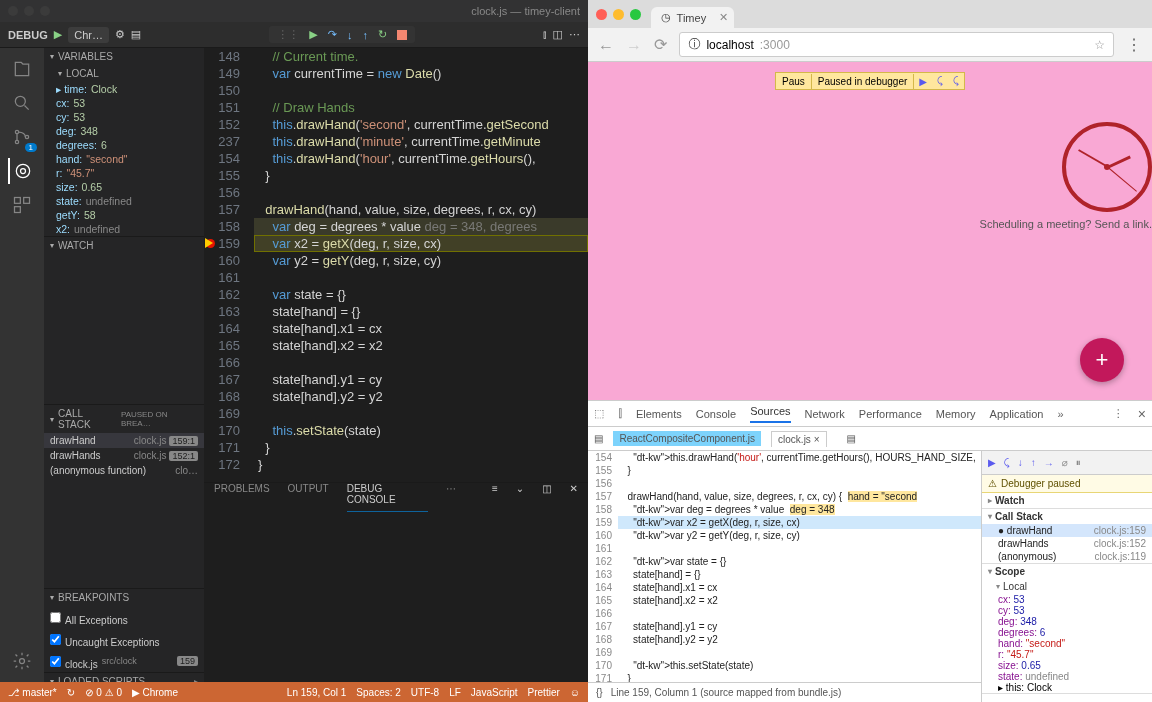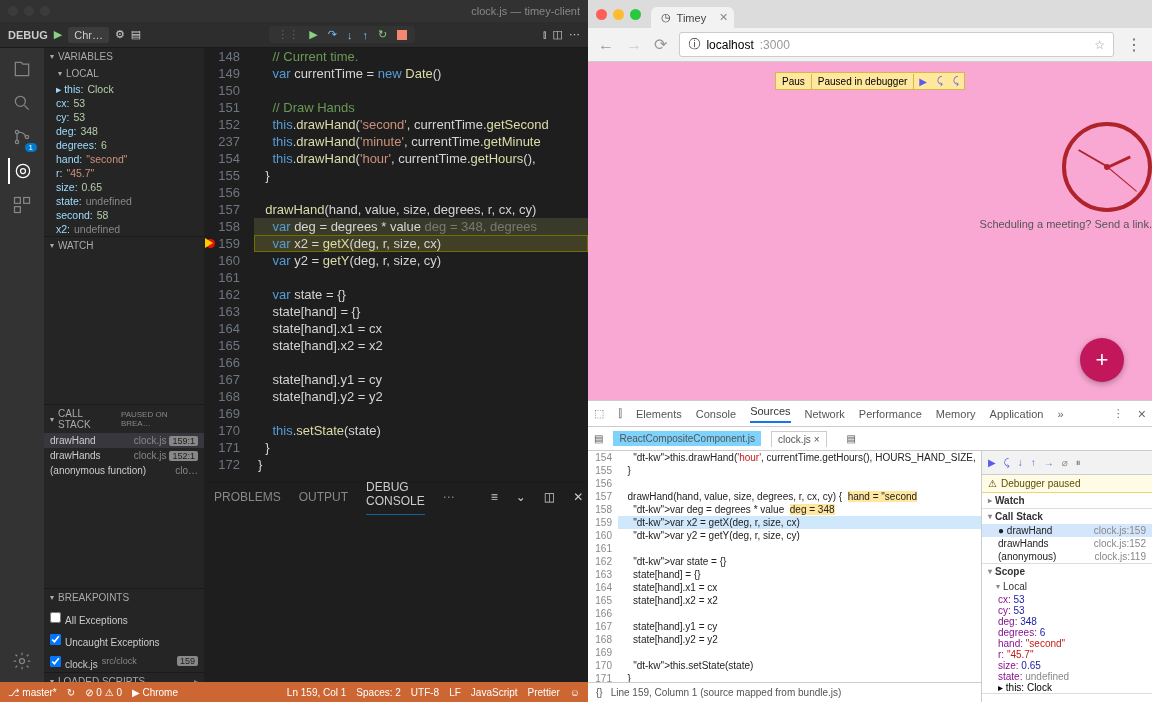--- a/index.html
+++ b/index.html
@@ -53,21 +53,21 @@
 .code { flex: 1; color: #d4d4d4; white-space: pre; }
 .code .line { height: 17px; padding-left: 4px; }
 .code .hl { background: #3a3a2a; }
 .code .exec { background: #414026; box-shadow: inset 0 0 0 1px #707000; }
 .kw { color: #569cd6; }
 .fn2 { color: #dcdcaa; }
 .st { color: #ce9178; }
 .cm { color: #6a9955; }
 .inl { color: #888; opacity: .8; }
 .panel { height: 200px; border-top: 1px solid #1a1a1a; display: flex; flex-direction: column; }
-.panel-tabs { height: 28px; display: flex; align-items: center; padding: 0 10px; gap: 18px; font-size: 12px; color: #888; }
+.panel-tabs { height: 28px; display: flex; align-items: flex-start; padding: 0 10px; gap: 18px; font-size: 10px; color: #888; }
 .panel-tabs .tab { cursor: pointer; }
 .panel-tabs .tab.active { color: #ccc; border-bottom: 1px solid #0e639c; padding-bottom: 6px; }
 .panel-tabs .sp { flex: 1; }
 .panel-tabs .ic { color: #ccc; cursor: pointer; }
 .panel-body { flex: 1; padding: 4px 10px; font-family: Menlo, monospace; font-size: 10px; color: #ccc; }
 .panel-body .lnk { color: #3794ff; text-decoration: underline; }
 .statusbar { height: 20px; background: #cc6633; display: flex; align-items: center; padding: 0 8px; font-size: 10px; color: #fff; gap: 10px; }
 .statusbar .sp { flex: 1; }
 
 
@@ -219,21 +219,21 @@
         <div class="hdr">
             <span class="tw">▾</span>
             <span>VARIABLES</span>
           </div>
         <div class="hdr" style="padding-left:14px">
             <span class="tw">▾</span>
             <span>Local</span>
           </div>
         <div class="vars" id="vs-vars">
             <div class="row">
-              <span class="k">▸ this:</span>
+              <span class="k">▸ time:</span>
               <span class="v">Clock</span>
             </div>
             <div class="row">
               <span class="k">cx:</span>
               <span class="v">53</span>
             </div>
             <div class="row">
               <span class="k">cy:</span>
               <span class="v">53</span>
             </div>
@@ -255,21 +255,21 @@
             </div>
             <div class="row">
               <span class="k">size:</span>
               <span class="v">0.65</span>
             </div>
             <div class="row">
               <span class="k">state:</span>
               <span class="vu">undefined</span>
             </div>
             <div class="row">
-              <span class="k">second:</span>
+              <span class="k">getY:</span>
               <span class="v">58</span>
             </div>
             <div class="row">
               <span class="k">x2:</span>
               <span class="vu">undefined</span>
             </div>
           </div>
       </div>
       <div class="section">
         <div class="hdr">

